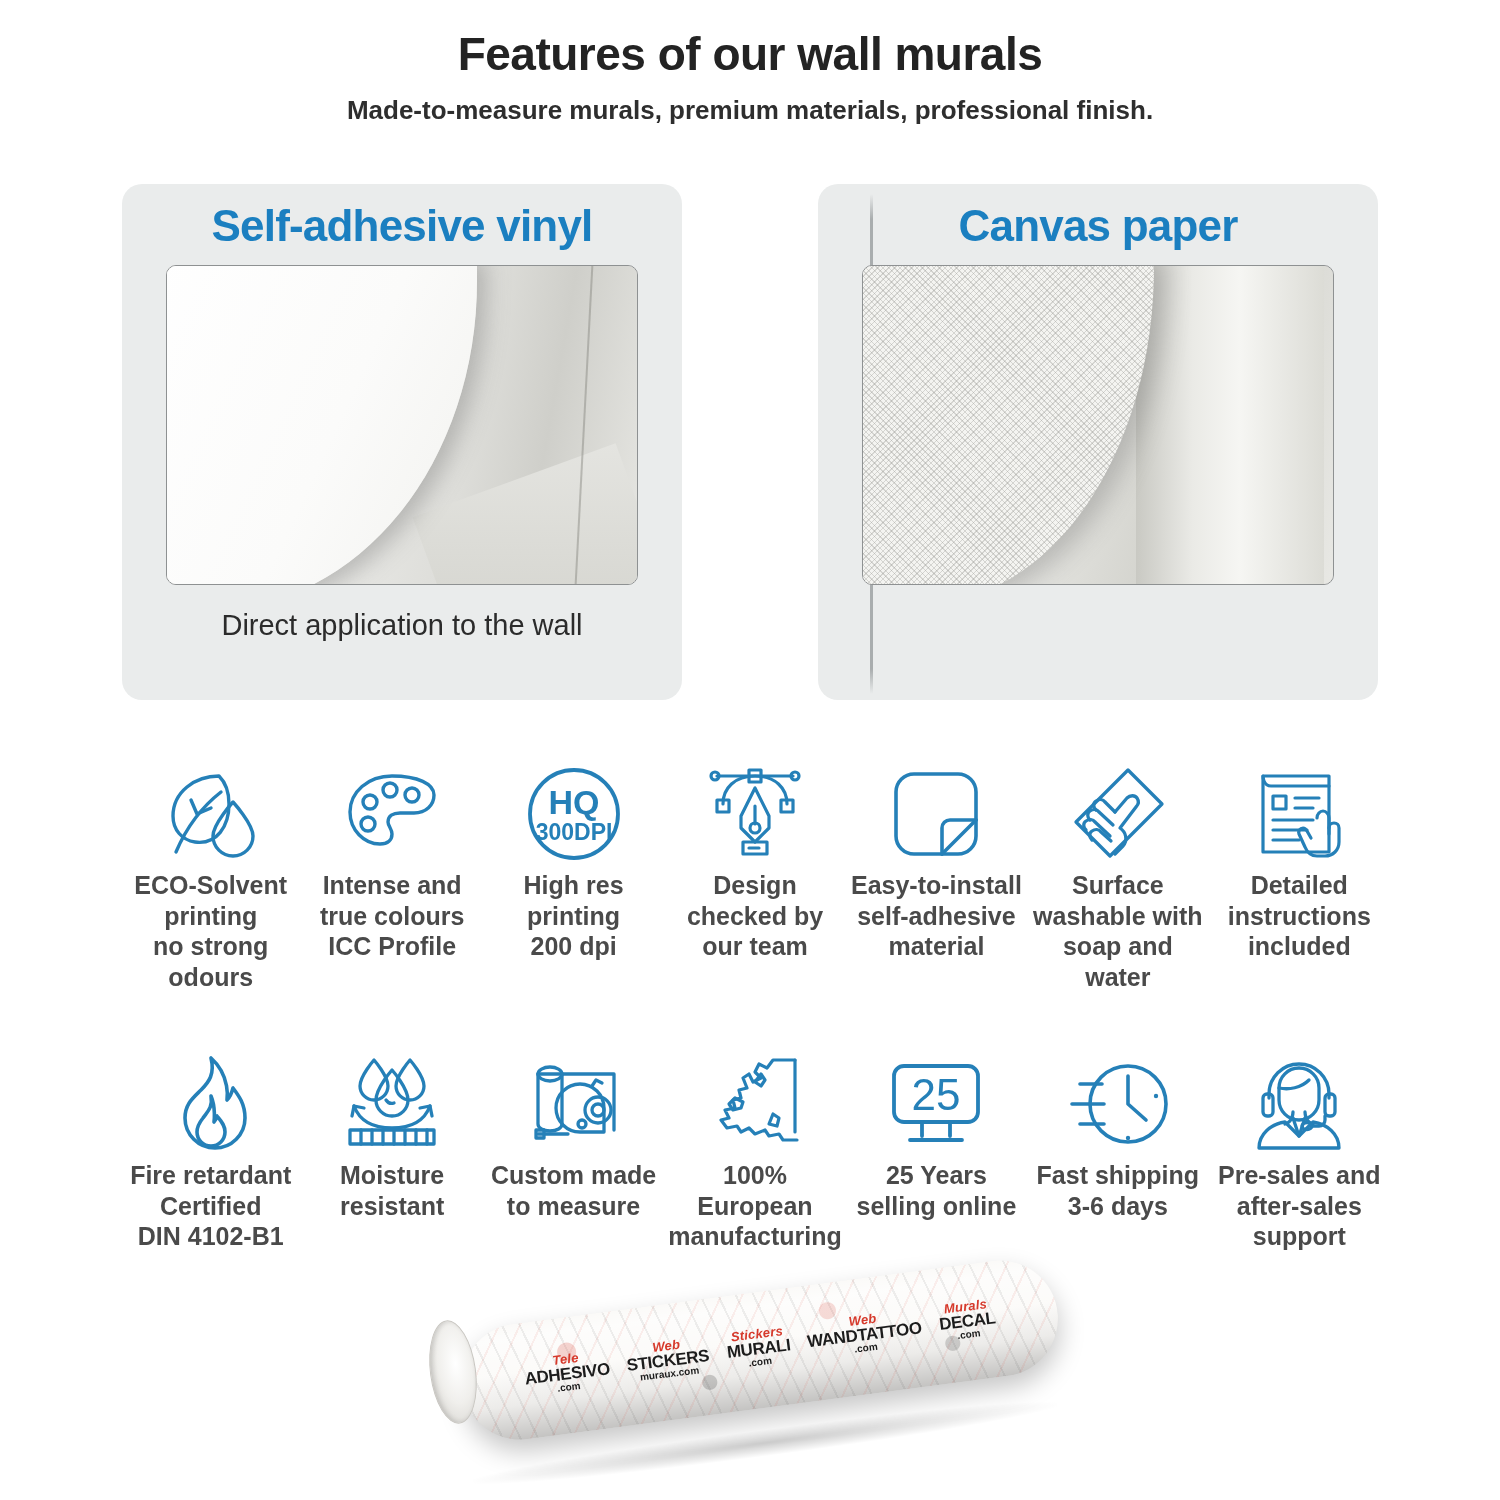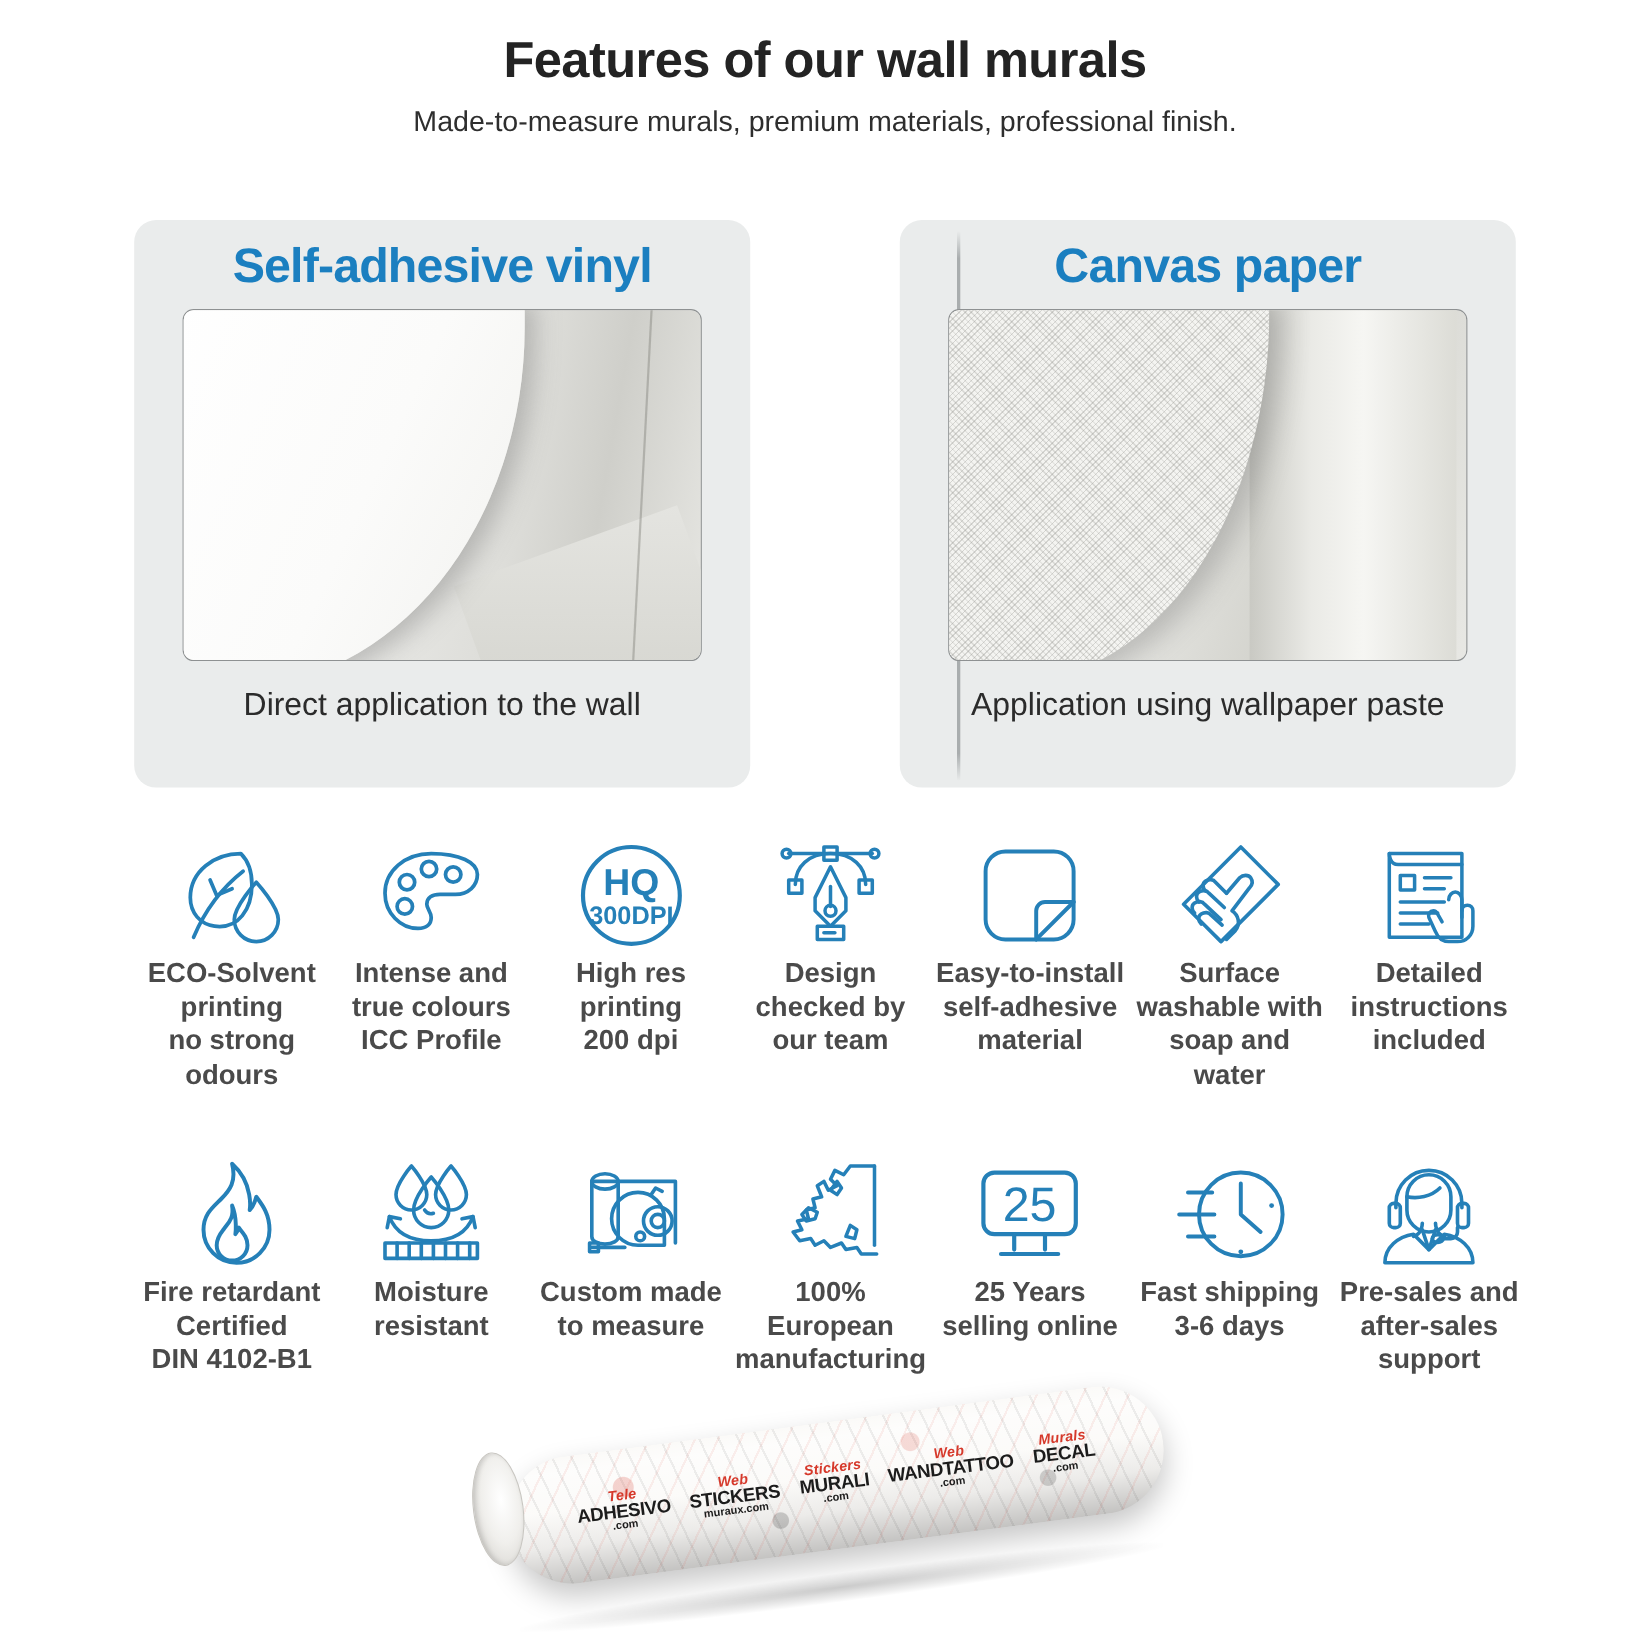--- a/index.html
+++ b/index.html
@@ -11,26 +11,26 @@
   }
   .page { position: relative; width: 1500px; height: 1500px; }
 
   
   .header { text-align: center; padding-top: 28px; }
   .page-title {
     font-size: 46px; font-weight: bold; color: #232323;
     letter-spacing: -0.5px; line-height: 1.15;
   }
   .page-subtitle {
-    font-size: 26px; color: #2e2e2e; margin-top: 14px; font-weight: normal;
+    font-size: 26px; color: #2e2e2e; margin-top: 14px; font-weight: bold;
   }
 
   
   .cards {
-    position: absolute; left: 122px; top: 200px;
+    position: absolute; left: 122px; top: 184px;
     width: 1256px; height: 516px;
     display: flex; justify-content: space-between;
   }
   .card {
     width: 560px; height: 516px;
     background: #eaecec; border-radius: 20px;
     display: flex; flex-direction: column; align-items: center;
     padding-top: 14px;
   }
   .card-title {
@@ -203,22 +203,20 @@
 
     <div class="divider"></div>
 
     <div class="card">
       <div class="card-title">Canvas paper</div>
       <div class="photo">
         <div class="canvas-bg"></div>
         <div class="canvas-roll"></div>
         <div class="canvas-fold"></div>
       </div>
-      <div class="card-caption">Application using
-wallpaper paste</div>
     </div>
   </div>
 
   <div class="icon-grid">
 
     <div class="icon-cell">
       <div class="icon-art">
         <svg width="104" height="104" viewBox="0 0 104 104" fill="none" stroke="#2580b8" stroke-width="3.4" stroke-linecap="round" stroke-linejoin="round">
           <path d="M60 14C36 14 14 30 14 54c0 14 9 24 22 26 22 3 34-16 34-38 0-12-4-22-10-28z"></path>
           <path d="M17 90C28 64 44 44 62 30"></path>

